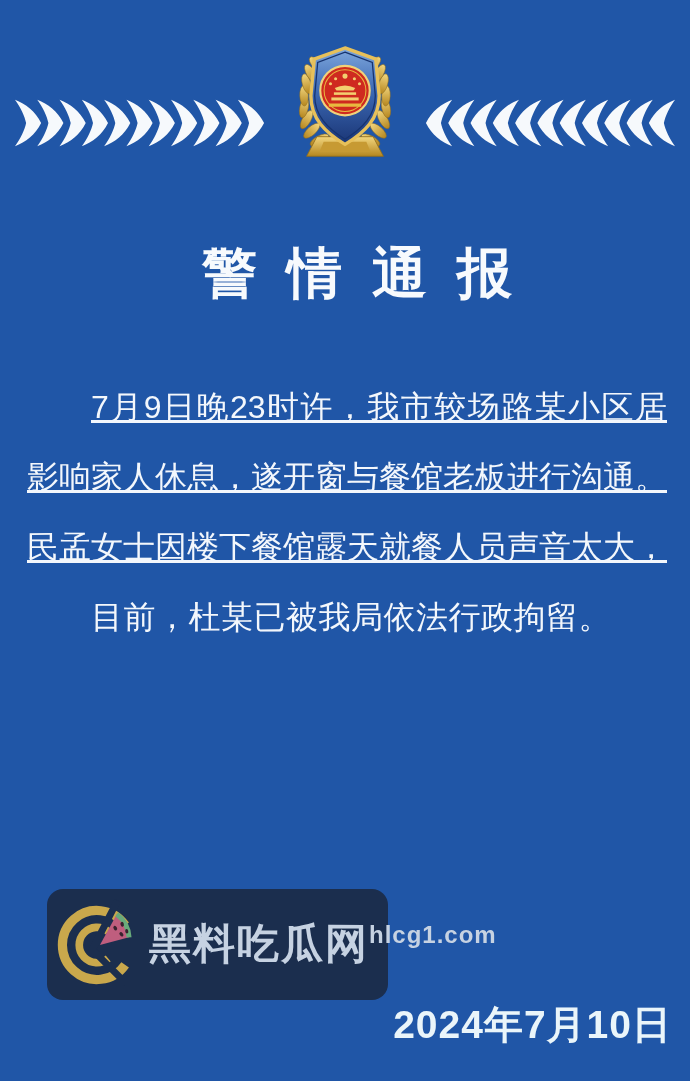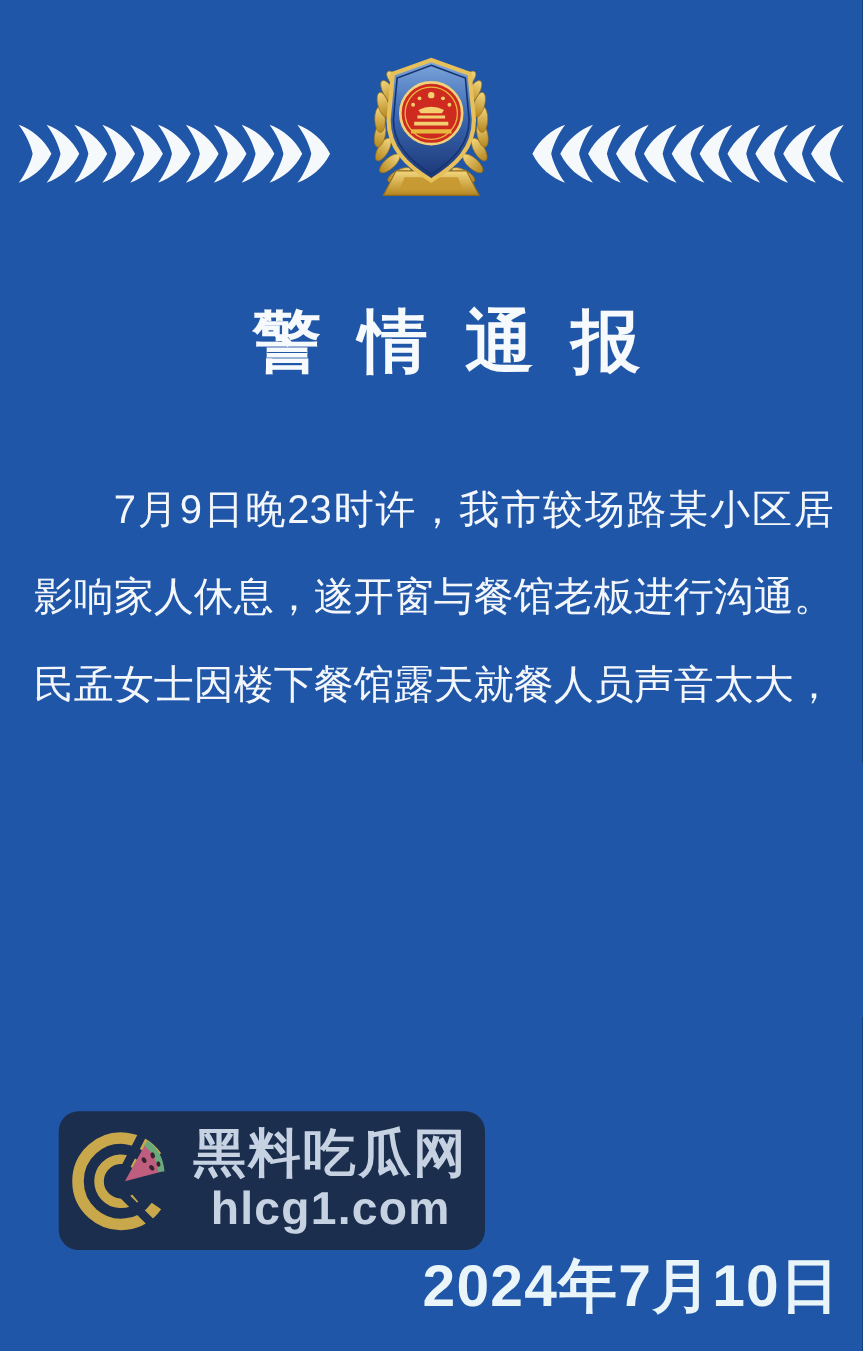--- a/index.html
+++ b/index.html
@@ -22,39 +22,39 @@
     letter-spacing:30px;text-indent:30px;
     white-space:nowrap;
     padding-left:24px;
   }
   
   .body-text{position:absolute;left:27px;right:23px;top:372px;color:#f3f7fc;}
   .line{
     height:70px;line-height:70px;font-size:32px;font-weight:500;
     white-space:nowrap;letter-spacing:0.5px;
   }
-  .line.j{white-space:normal;text-align:justify;text-align-last:justify;letter-spacing:0;}
+  .line.j{white-space:normal;text-align:justify;text-align-last:justify;letter-spacing:0;text-decoration:underline;}
   .line.indent{text-indent:64px;}
   
   .watermark{
     position:absolute;left:47px;top:889px;width:341px;height:111px;
     background:#1b2e4e;border-radius:16px;
     display:flex;align-items:center;
   }
   .wm-icon{flex:0 0 auto;margin-left:10px;width:92px;height:92px;}
-  .wm-texts{flex:1 1 auto;display:flex;flex-direction:column;align-items:center;margin-right:8px;}
+  .wm-texts{flex:1 1 auto;display:flex;flex-direction:row;align-items:flex-start;margin-right:8px;}
   .wm-name{color:#c6d2e2;font-size:42px;font-weight:700;letter-spacing:2px;white-space:nowrap;line-height:1.1;}
-  .wm-url{color:#c6d2e2;font-size:37px;font-weight:700;letter-spacing:1px;line-height:1.15;}
+  .wm-url{color:#c6d2e2;font-size:24px;font-weight:700;letter-spacing:1px;line-height:1.15;}
   .issuer{
     position:absolute;top:928px;right:50px;
     color:#f4f8fc;font-size:31px;font-weight:700;letter-spacing:2px;white-space:nowrap;
   }
   .pub-date{
     position:absolute;top:998px;right:18px;
-    color:#eaf5fa;font-size:47px;font-weight:700;letter-spacing:1px;white-space:nowrap;
+    color:#eaf5fa;font-size:39px;font-weight:700;letter-spacing:1px;white-space:nowrap;
   }
 </style>
 </head>
 <body>
 
 <div class="page">
 
   <svg class="chevrons left" viewBox="0 0 260 52" aria-hidden="true">
     <defs>
       <path id="chv" d="M1,2 C12,6 22,14 28,26 C22,38 12,46 1,50 C7,42 11,33 12.5,26 C11,19 7,10 1,2 Z" fill="#f6f9fc"></path>
@@ -127,20 +127,21 @@
     <path d="M59,72 h32 v3.5 h-32 z" fill="#f3cf6f"></path>
     <path d="M56,79 h38 v4 h-38 z" fill="#e8b93f"></path>
   </svg>
 
   <div class="title">警情通报</div>
 
   <div class="body-text">
     <div class="line j indent">7月9日晚23时许，我市较场路某小区居</div>
     <div class="line j">影响家人休息，遂开窗与餐馆老板进行沟通。</div>
     <div class="line j">民孟女士因楼下餐馆露天就餐人员声音太大，</div>
+    <div class="line indent">目前，杜某已被我局依法行政拘留。</div>
   </div>
 
   <div class="watermark">
     <svg class="wm-icon" viewBox="0 0 120 120" aria-hidden="true">
       <g fill="none" stroke="#c9a84c" stroke-linecap="butt">
         <path d="M88.9,34.2 A45,45 0 1 0 88.9,85.8" stroke-width="12"></path>
         <path d="M66.8,42.4 A23,23 0 1 0 66.8,77.6" stroke-width="10"></path>
       </g>
       <path d="M79,2 L46,66 L90,110" fill="none" stroke="#1b2e4e" stroke-width="9"></path>
       <path d="M56,60 L78,20 A41,41 0 0 1 94,50 Z" fill="#bf5e7e"></path>

